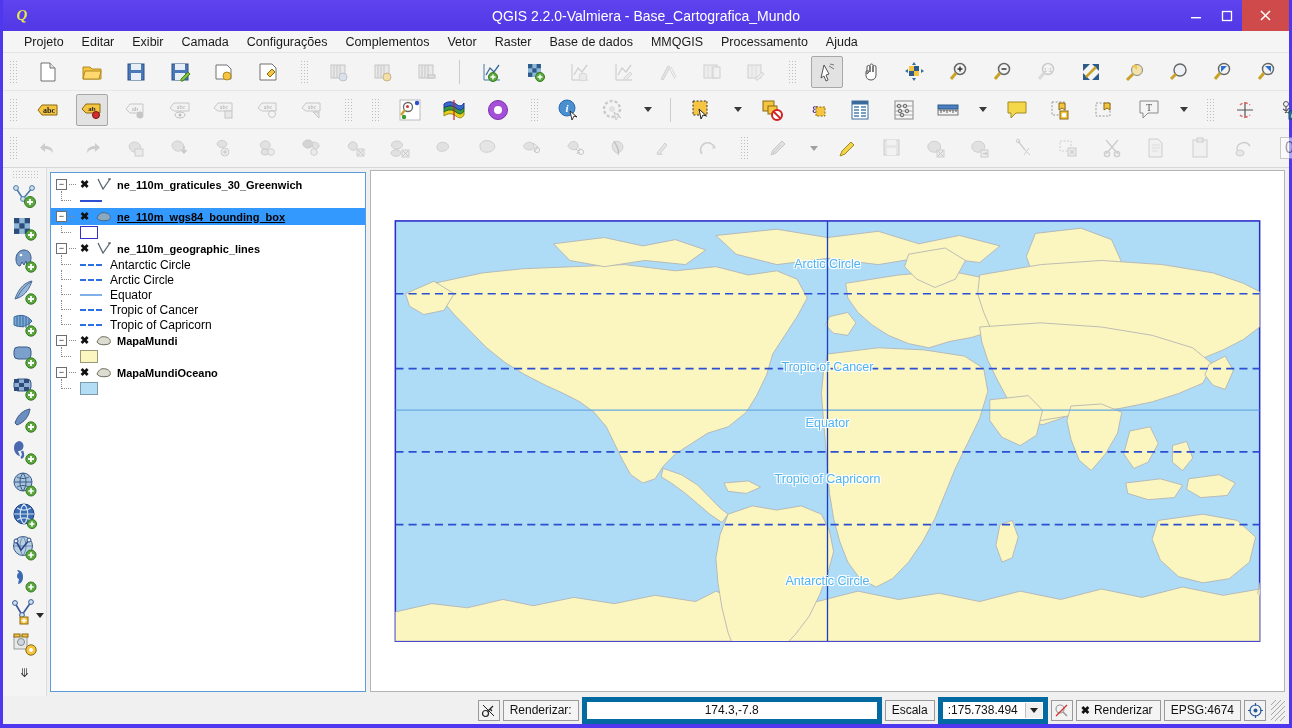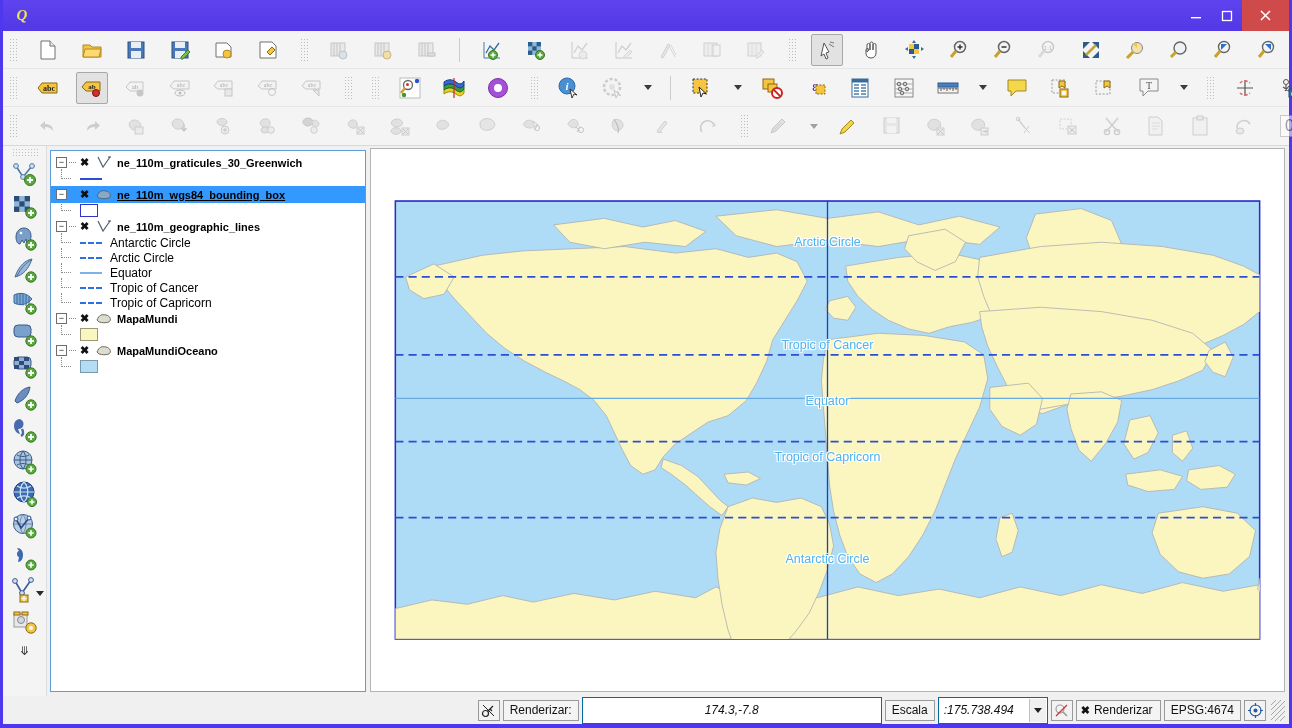--- a/index.html
+++ b/index.html
@@ -211,22 +211,22 @@
   }
   .sb-iconbtn {
     width: 22px; height: 21px; border: 1px solid #9a9a9a; background: #f2f2f2;
     display:flex; align-items:center; justify-content:center; cursor:default; flex:0 0 auto;
   }
   .sb-label {
     height: 21px; border: 1px solid #9a9a9a; background: #f4f4f4;
     display:flex; align-items:center; padding: 0 6px; flex:0 0 auto; white-space:nowrap;
   }
   .sb-field {
-    height: 27px; border: 1px solid #0369a1; background: #ffffff;
-    display:flex; align-items:center; justify-content:center; flex: 0 0 auto; white-space: nowrap; font-style: italic;
+    height: 27px; border: 5px solid #0369a1; background: #ffffff;
+    display:flex; align-items:center; justify-content:center; flex: 0 0 auto; white-space: nowrap;
   }
   .sb-coord { width: 300px; }
   .sb-scale { width: 110px; justify-content: flex-start; padding-left: 5px; position: relative; }
   .sb-scale .dd {
     position:absolute; right:1px; top:1px; bottom:1px; width: 17px;
     background:#f0f0f0; border-left:1px solid #c0c0c0;
     display:flex; align-items:center; justify-content:center;
   }
   .sb-scale .dd:after {
     content:""; border-left:4px solid transparent; border-right:4px solid transparent; border-top:5px solid #222;
@@ -242,39 +242,54 @@
     background-size: 5px 5px; flex:0 0 auto;
   }
 </style>
 </head>
 <body>
 
 <div id="app">
 
   <div class="titlebar">
     <div class="tb-icon">Q</div>
+    <div class="tb-title">QGIS 2.2.0-Valmiera - Base_Cartografica_Mundo</div>
     <div class="tb-buttons">
       <div class="tb-btn">
         <svg width="12" height="12" viewBox="0 0 12 12">
             <rect x="1" y="7" width="10" height="1.4" fill="#fff"></rect>
           </svg>
       </div>
       <div class="tb-btn">
         <svg width="12" height="12" viewBox="0 0 12 12">
             <rect x="1.5" y="1.5" width="9" height="9" fill="none" stroke="#fff" stroke-width="1.3"></rect>
           </svg>
       </div>
       <div class="tb-btn close">
         <svg width="13" height="13" viewBox="0 0 13 13">
             <path d="M2,2 L11,11 M11,2 L2,11" stroke="#fff" stroke-width="1.5"></path>
           </svg>
       </div>
     </div>
   </div>
 
+  <div class="menubar">
+    <div class="menu-item">Projeto</div>
+    <div class="menu-item">Editar</div>
+    <div class="menu-item">Exibir</div>
+    <div class="menu-item">Camada</div>
+    <div class="menu-item">Configurações</div>
+    <div class="menu-item">Complementos</div>
+    <div class="menu-item">Vetor</div>
+    <div class="menu-item">Raster</div>
+    <div class="menu-item">Base de dados</div>
+    <div class="menu-item">MMQGIS</div>
+    <div class="menu-item">Processamento</div>
+    <div class="menu-item">Ajuda</div>
+  </div>
 
   <div class="toolbars">
 
     <div class="toolrow">
       <div class="grip"></div>
 
       <div class="tbtn">
         <svg width="22" height="22" viewBox="0 0 22 22">
             <path d="M4 2h9l5 5v13H4z" fill="#fff" stroke="#707070"></path>
             <path d="M13 2v5h5" fill="#e8e8e8" stroke="#707070"></path>

